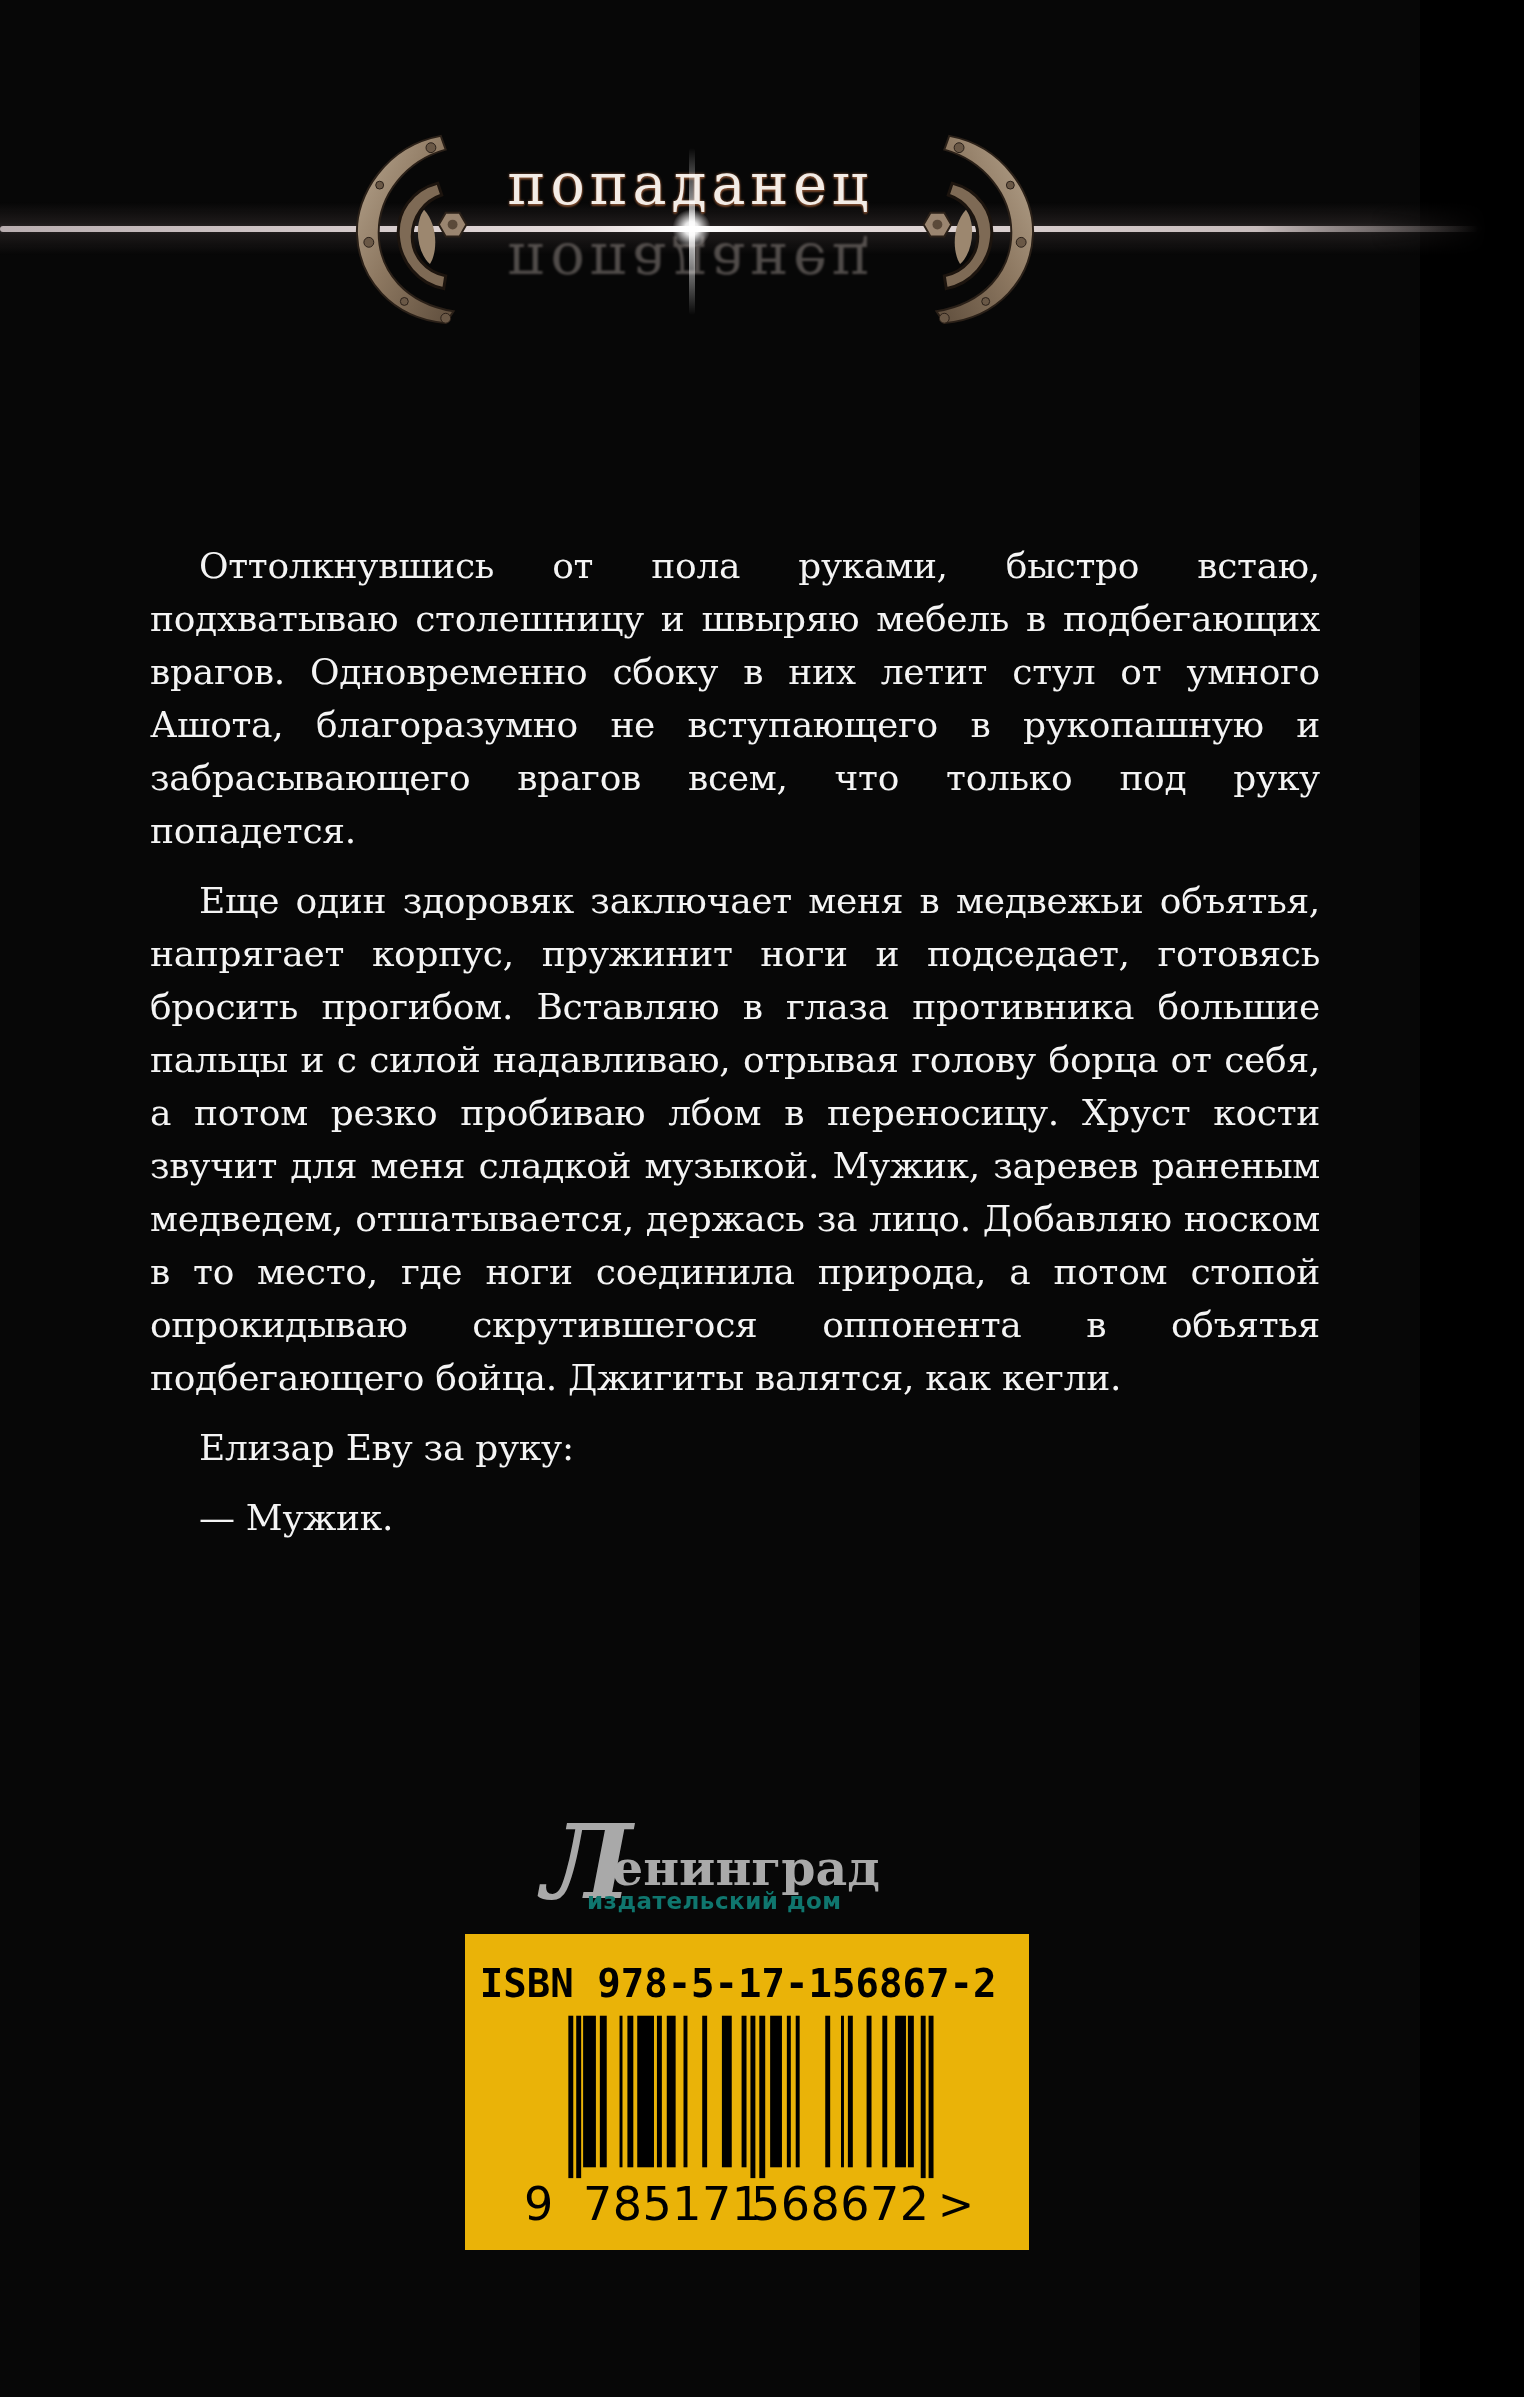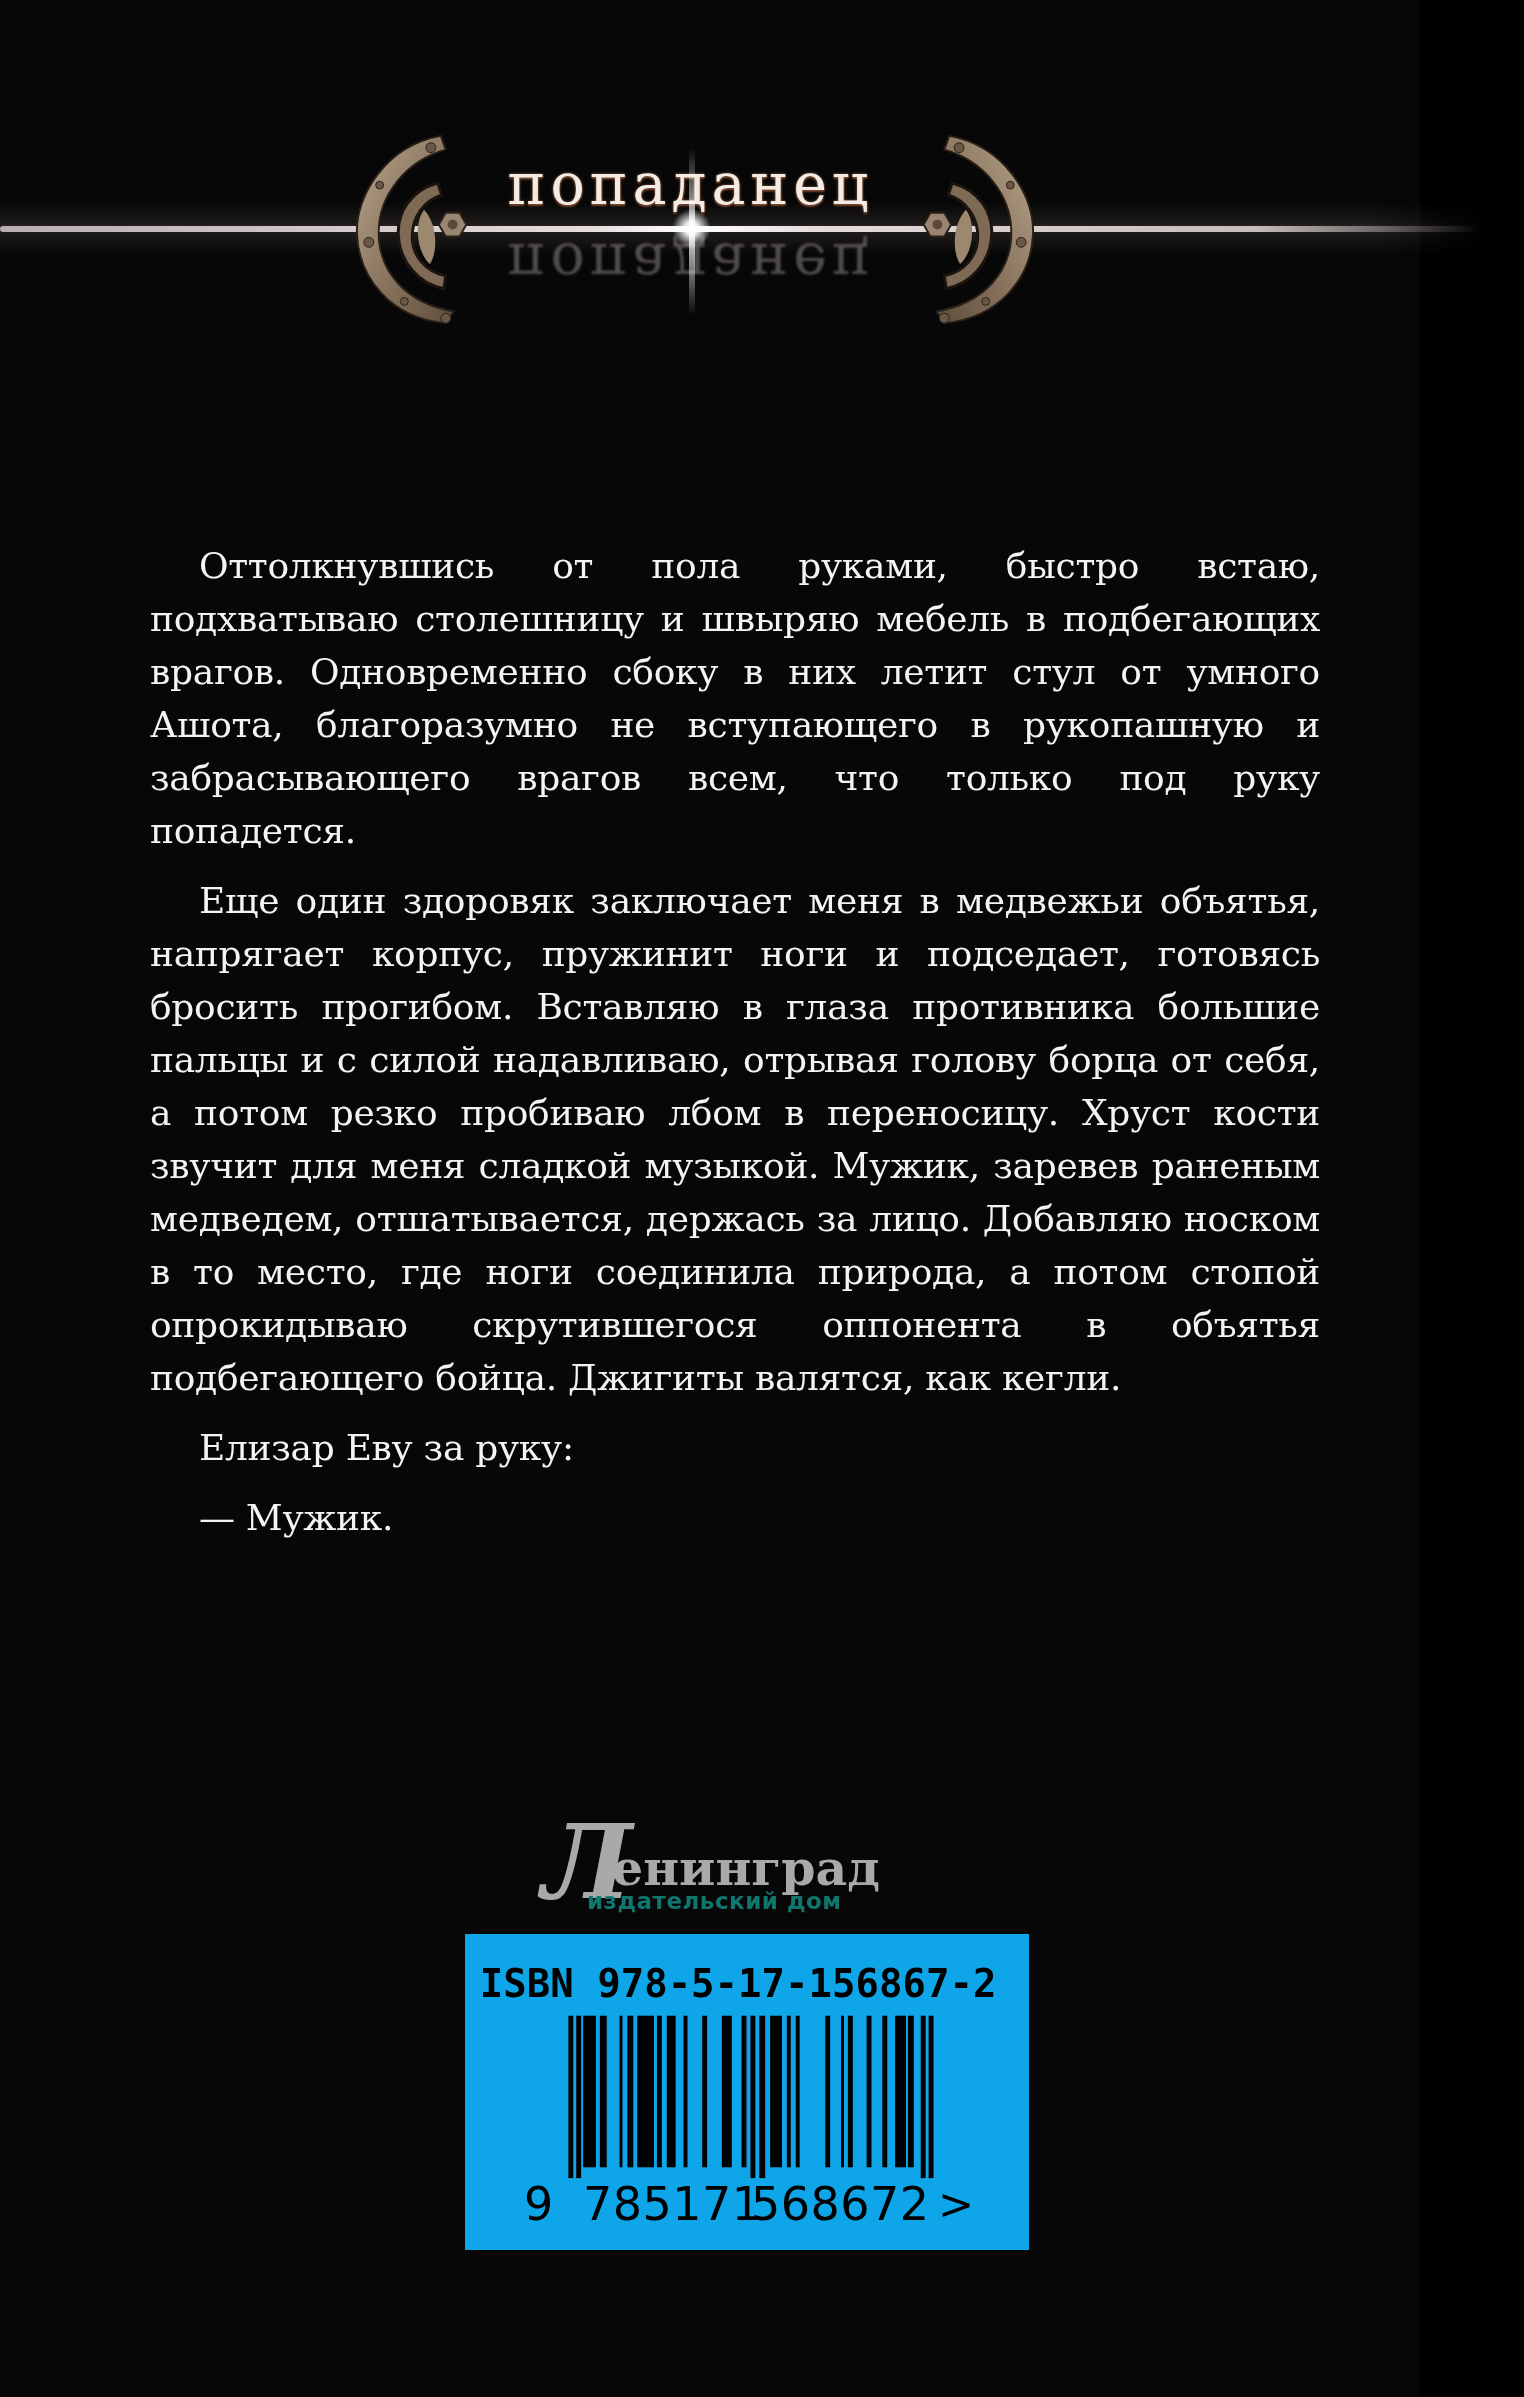--- a/index.html
+++ b/index.html
@@ -61,21 +61,21 @@
   }
   .pub-name {
     position: absolute; left: 70px; top: 21.7px; font-family: "DejaVu Serif", serif;
     font-size: 49px; line-height: 49px; font-weight: bold; color: #a9a9a9; letter-spacing: 0px;
   }
   .pub-sub {
     position: absolute; left: 45px; top: 67px; font-family: "DejaVu Sans", sans-serif;
     font-size: 23px; line-height: 25.6px; font-weight: bold; color: #0f766e; letter-spacing: 0.5px;
   }
 
-  .isbn-box { position: absolute; left: 465px; top: 1934px; width: 564px; height: 316px; background: #0ea5e9; }
+  .isbn-box { position: absolute; left: 465px; top: 1934px; width: 564px; height: 316px; background: #eab308; }
   .isbn-text {
     position: absolute; left: 14.8px; top: 29.6px; font-family: "DejaVu Sans Mono", monospace;
     font-size: 39px; line-height: 39px; font-weight: bold; color: #000; letter-spacing: 0; white-space: nowrap;
   }
   .barcode { position: absolute; left: 0; top: 0; width: 564px; height: 316px; }
   .ean-digits {
     position: absolute; top: 247px; font-family: "DejaVu Sans", sans-serif;
     font-size: 46px; line-height: 46px; color: #000; white-space: nowrap;
   }
   .ean-first { left: 59px; }

